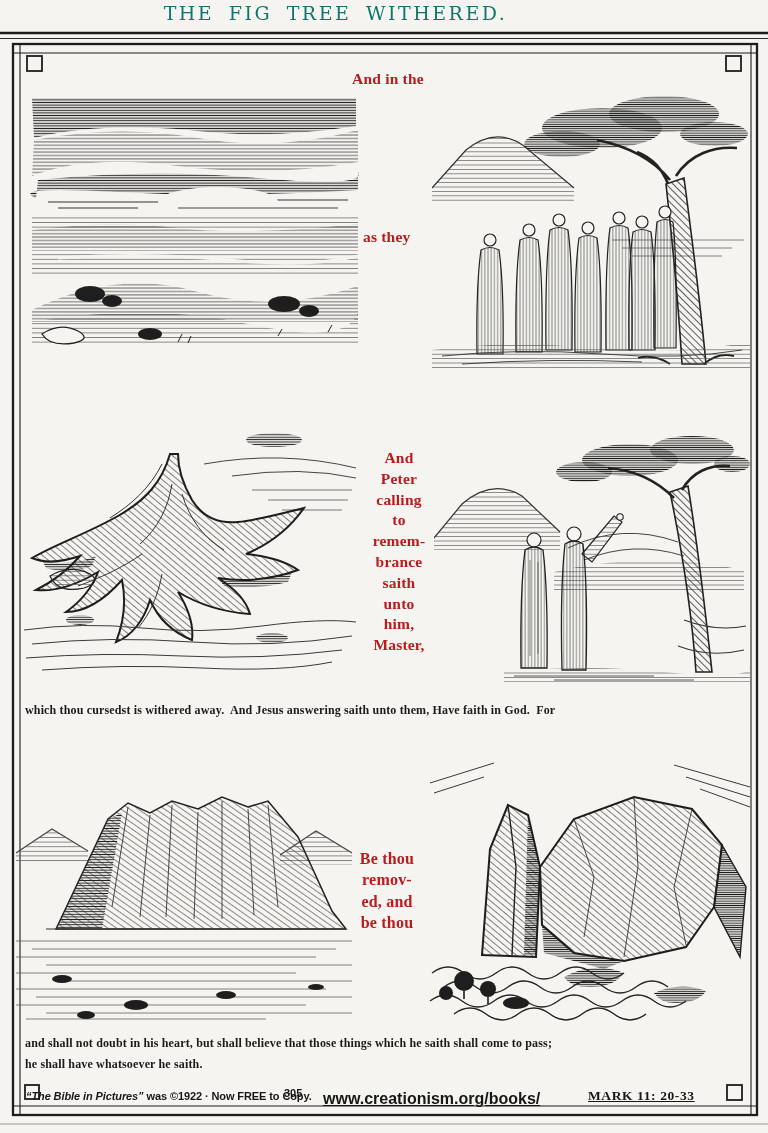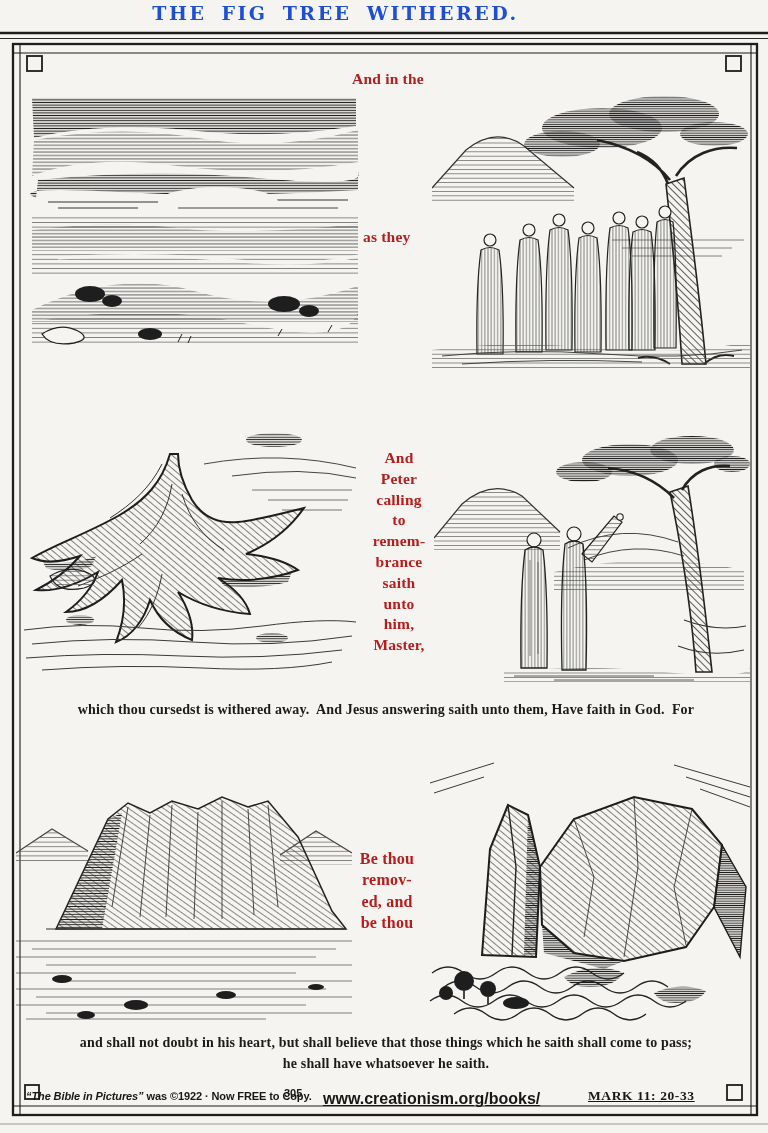--- a/index.html
+++ b/index.html
@@ -3,26 +3,26 @@
 <meta charset="utf-8">
 <style>
   html,body{margin:0;padding:0;background:#e8e6e1;}
   .page{
     position:relative;width:768px;height:1133px;background:#f5f4f0;
     font-family:"Liberation Serif",serif;color:#1d1d1d;overflow:hidden;
   }
   .abs{position:absolute;}
   .page-title{
     top:2px;left:0;width:671px;text-align:center;
-    font-family:"DejaVu Serif",serif;font-weight:bold;font-size:19px;
-    letter-spacing:2.5px;word-spacing:6px;color:#1d4ed8;
+    font-family:"DejaVu Serif",serif;font-weight:normal;font-size:19px;
+    letter-spacing:2.5px;word-spacing:6px;color:#0f766e;
   }
   .rebus{font-weight:bold;font-size:15.5px;color:#b91c1c;letter-spacing:.2px;}
   .centered{text-align:center;}
-  .par-line{white-space:pre;font-weight:bold;font-size:14px;line-height:20.5px;color:#1b1b1b;letter-spacing:.15px;text-align:center;}
+  .par-line{white-space:pre;font-weight:bold;font-size:12px;line-height:20.5px;color:#1b1b1b;letter-spacing:.15px;}
   .col{display:flex;flex-direction:column;align-items:center;}
   .col .rebus{line-height:20.8px;}
   .col-be .rebus{font-size:16px;line-height:21.4px;}
   .footer-item{font-family:Liberation Sans, sans-serif;font-weight:bold;color:#171717;}
   .footer-attr{font-size:11px;letter-spacing:-.1px;top:1090px;left:26px;}
   .footer-attr .bt{font-style:italic;}
   .footer-num{font-size:11px;top:1087px;left:284px;}
   .footer-url{font-size:16px;top:1090px;left:323px;text-decoration:underline;cursor:pointer;}
   .footer-ref{font-family:"Liberation Serif",serif;font-size:13.5px;letter-spacing:.6px;top:1088px;left:588px;font-weight:bold;text-decoration:underline;}
   svg{display:block;}

